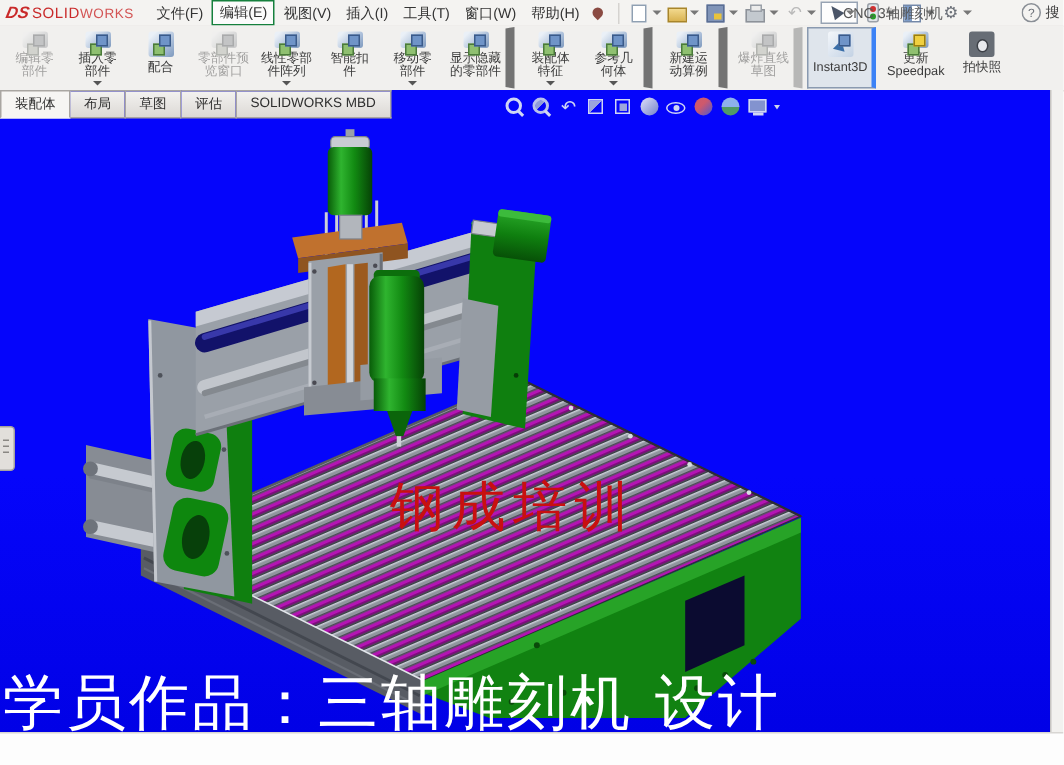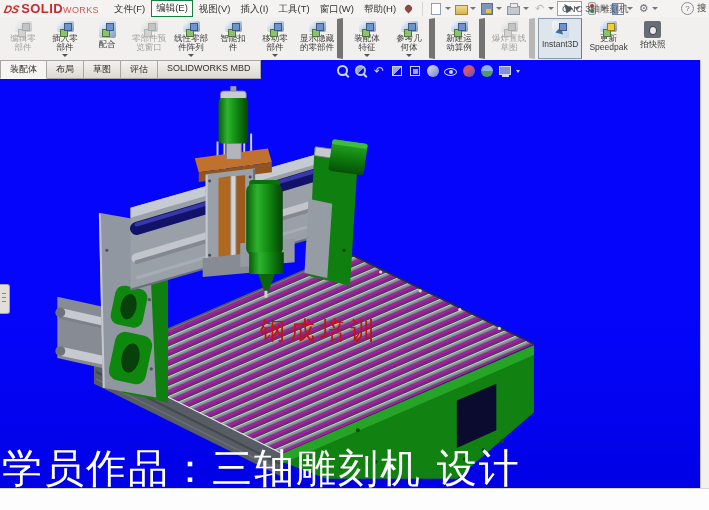--- a/index.html
+++ b/index.html
@@ -4,21 +4,21 @@
 <style>
   html,body{margin:0;padding:0;width:709px;height:510px;overflow:hidden;
     font-family:"Liberation Sans",sans-serif;background:#fff;}
   .screen{position:relative;width:709px;height:510px;background:#fbfbfb;}
 
   
   .titlebar{position:absolute;left:0;top:0;width:709px;height:17px;background:#f4f3f1;
     border-bottom:1px solid #e3e1df;display:flex;align-items:center;font-size:9.5px;color:#333;}
   .logo{display:flex;align-items:baseline;margin:0 10px 0 4px;white-space:nowrap;}
   .logo .mark{color:#c92a2a;font-weight:bold;font-style:italic;font-size:11px;transform:skewX(-12deg);margin-right:2px;}
-  .logo .solid{color:#c92a2a;font-weight:bold;font-size:13px;letter-spacing:.4px;}
+  .logo .solid{color:#c92a2a;font-weight:normal;font-size:10px;letter-spacing:.4px;}
   .logo .works{color:#d35454;font-size:9px;letter-spacing:.4px;}
   .menubar{display:flex;align-items:flex-end;height:100%;}
   .menu-item{padding:1px 4px;margin:0 1px;white-space:nowrap;cursor:default;}
   .menu-item.boxed{border:1px solid #15803d;background:#fbfbfb;}
   .quickbar{display:flex;align-items:center;margin-left:6px;border-left:1px solid #d5d3d0;padding-left:5px;height:14px;}
   .qi-wrap{display:flex;align-items:center;margin-right:2px;padding:0 1px;}
   .qi-wrap:nth-child(6){border:1px solid #97a3b3;background:#fdfdfd;}
   .qi{width:13px;height:13px;position:relative;display:inline-block;}
   .caret{width:0;height:0;border-left:3px solid transparent;border-right:3px solid transparent;
     border-top:3px solid #777;margin-left:2px;}
@@ -54,21 +54,21 @@
   .ribbon-btn .icon-chip{width:17px;height:17px;border-radius:2px;position:relative;
     background:linear-gradient(135deg,#eaf0f7 15%,#a9bdd8 65%,#7e99bd);}
   .ribbon-btn .icon-chip::before{content:"";position:absolute;left:3px;top:8px;width:6px;height:6px;background:#8fc070;border:1px solid #4a7a3a;}
   .ribbon-btn .icon-chip::after{content:"";position:absolute;right:2px;top:2px;width:6px;height:6px;background:#6f94c8;border:1px solid #3a5a8a;}
   .ribbon-btn .rlabel{font-size:8.5px;line-height:1.12;color:#3b3b3b;text-align:center;white-space:pre-line;margin-top:2px;}
   .ribbon-btn.has-menu::after{content:"";position:absolute;bottom:1px;left:50%;margin-left:-3px;
     border-left:3px solid transparent;border-right:3px solid transparent;border-top:3px solid #555;}
   .ribbon-btn.disabled{opacity:.45;filter:grayscale(.9);}
   .ribbon-btn.active{background:#dfe5ec;border:1px solid #8a9ab0;}
   .ribbon-btn.sep-after{border-right:6px solid #737373;margin-right:3px;}
-  .ribbon-btn.active.sep-after{border-right:1px solid #3b82f6;}
+  .ribbon-btn.active.sep-after{border-right:3px solid #3b82f6;}
   .i-snapshot{background:#676d75 !important;}
   .i-snapshot::before{width:7px;height:7px !important;border-radius:50%;background:#e8eaee !important;border-color:#3d4148 !important;left:5px !important;top:5px !important;}
   .i-snapshot::after{display:none;}
   .i-update-speedpak::after{background:#f0d040 !important;border-color:#9a7d10 !important;}
   .i-instant3d{background:linear-gradient(135deg,#f4f7fb,#c3d2e4) !important;}
   .i-instant3d::before{width:0 !important;height:0 !important;background:none !important;
     border:4px solid transparent !important;border-top:7px solid #3a6ea8 !important;left:6px !important;top:7px !important;transform:rotate(-45deg);}
 
   
   .viewport{position:absolute;left:0;top:60px;width:701px;height:428px;overflow:hidden;
@@ -102,21 +102,21 @@
   .i-view-settings::after{content:"";position:absolute;left:4px;top:11px;width:7px;height:2px;background:#e2e8f4;}
 
   
   .flyout-tab{position:absolute;left:0;top:224px;width:9px;height:28px;background:#e2dfdb;
     border:1px solid #a5a29e;border-left:none;border-radius:0 3px 3px 0;z-index:5;}
   .flyout-tab::before{content:"";position:absolute;left:2px;top:8px;width:4px;height:1px;background:#8a8783;box-shadow:0 4px 0 #8a8783,0 8px 0 #8a8783;}
 
   .machine-svg{position:absolute;left:0;top:0;width:701px;height:428px;}
 
   .watermark{position:absolute;left:260px;top:254px;font-family:"DejaVu Serif","Liberation Serif",serif;
-    font-size:25px;letter-spacing:5px;color:#c81010;white-space:nowrap;z-index:6;}
+    font-size:36px;letter-spacing:5px;color:#c81010;white-space:nowrap;z-index:6;}
   .caption{position:absolute;left:2px;top:381px;font-family:"DejaVu Serif","Liberation Serif",serif;
     font-size:40px;letter-spacing:2px;color:#ffffff;white-space:nowrap;z-index:7;}
 </style>
 </head>
 <body>
 
 <div class="screen">
 
   <div class="titlebar">
     <div class="logo">

